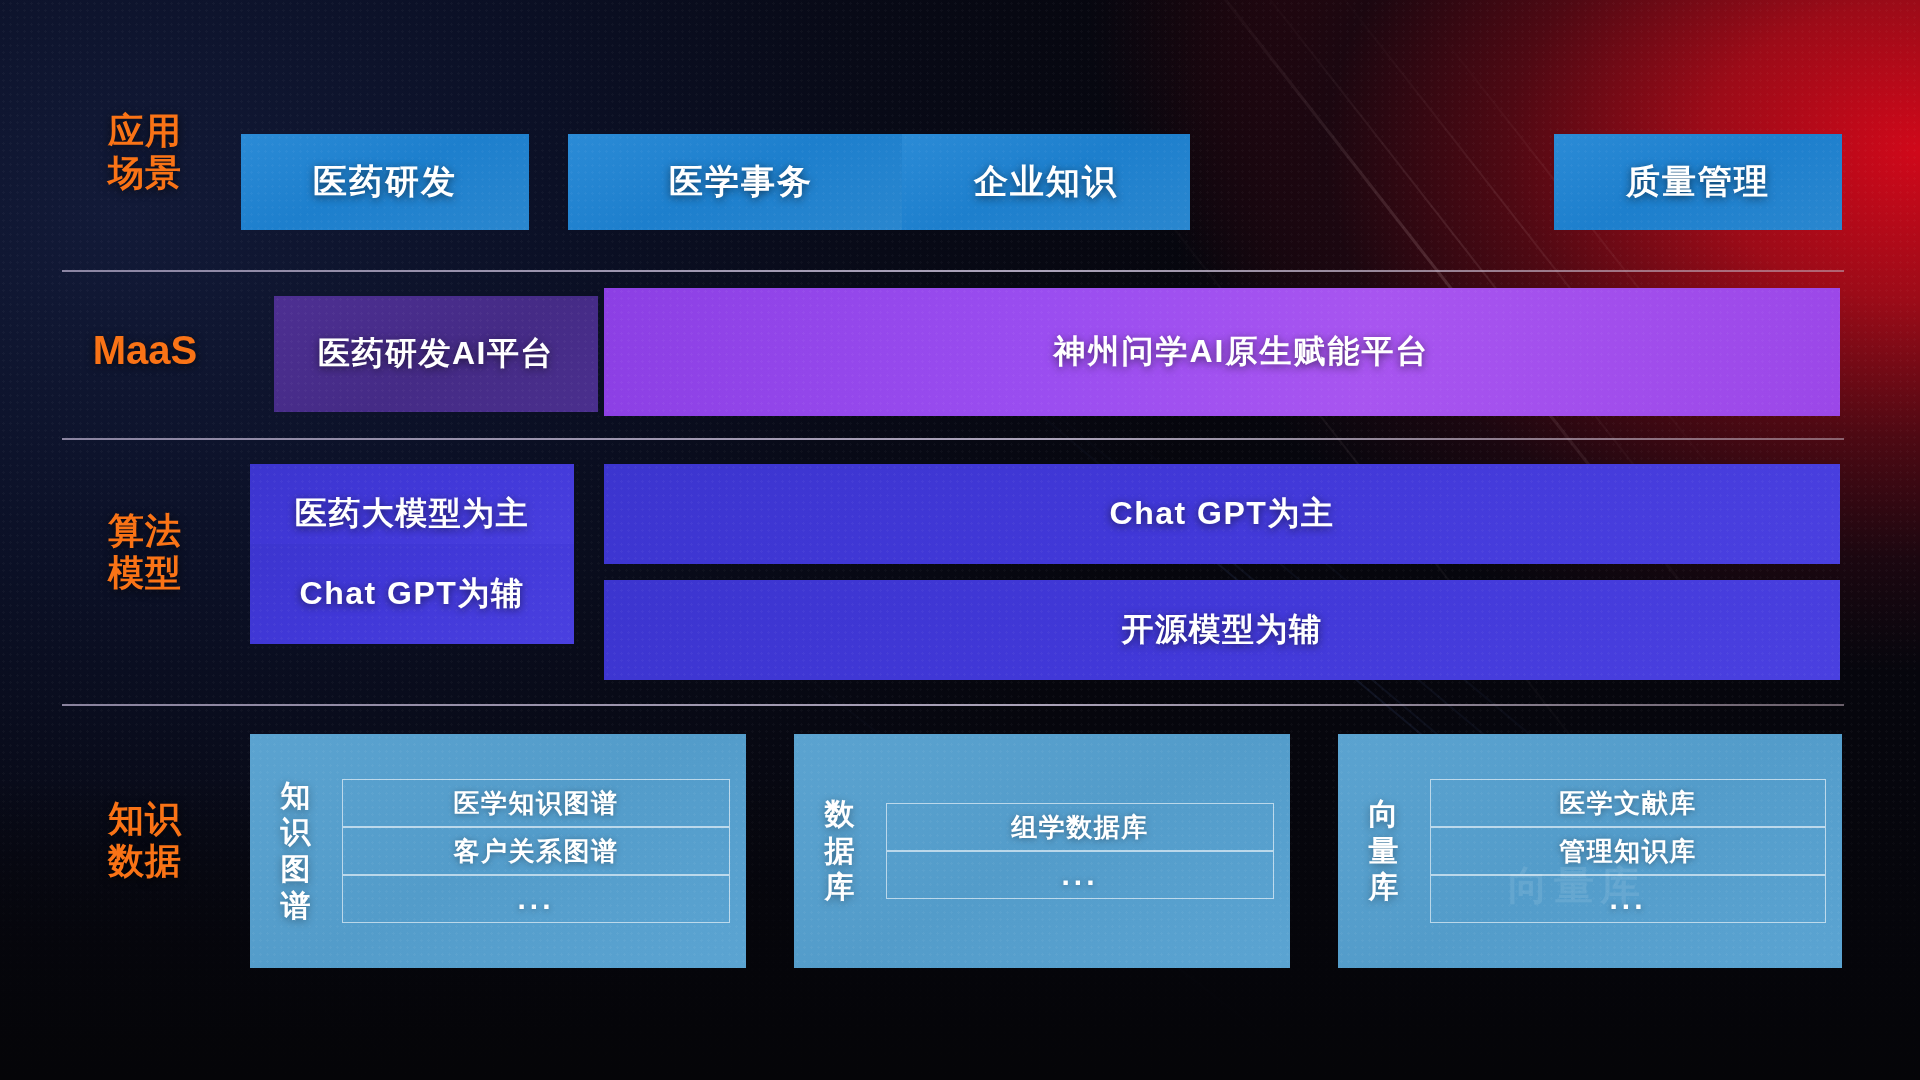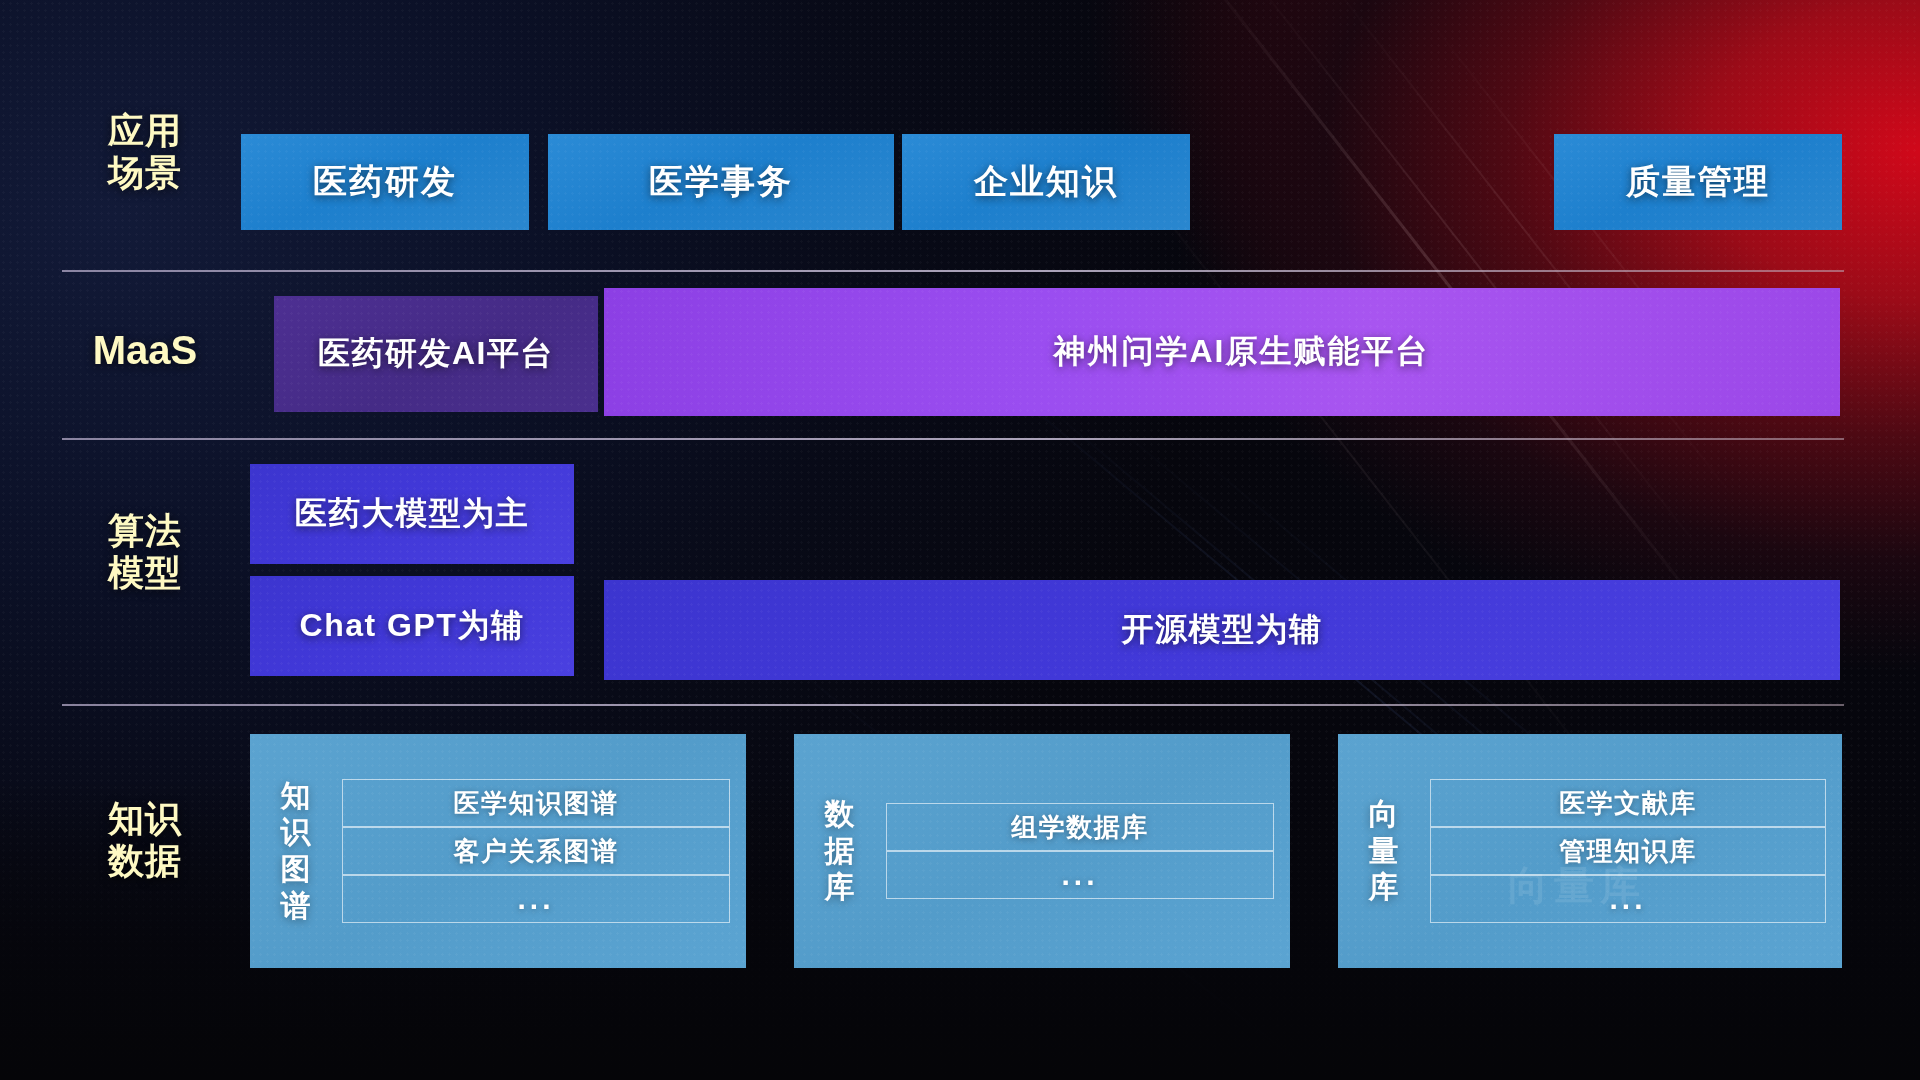--- a/index.html
+++ b/index.html
@@ -32,21 +32,21 @@
     background-size:7px 7px;
     opacity:.55;
   }
 
   
   .stage{ position:absolute; inset:0; z-index:3; }
 
   .row-label{
     position:absolute;
     left:62px; width:166px;
-    color:#fef9c3; font-weight:bold; text-align:center;
+    color:#f97316; font-weight:bold; text-align:center;
     line-height:1.18; letter-spacing:1px;
     text-shadow:0 2px 10px rgba(0,0,0,.7);
   }
 
   .divider{
     position:absolute; height:2px; left:62px; width:1782px;
     background:linear-gradient(to right, rgba(180,170,200,0.75) 0%, rgba(200,190,215,0.85) 55%, rgba(190,170,185,0.55) 100%);
   }
 
   .box{
@@ -145,21 +145,21 @@
 <div class="stage">
 
   <div class="row-label" style="top:110px; font-size:36px;">
     <div>应用</div>
     <div>场景</div>
   </div>
 
   <div class="box app-box" style="left:241px; top:134px; width:288px; height:96px;">
     <span>医药研发</span>
   </div>
-  <div class="box app-box" style="left:548px; top:134px; width:346px; height:96px;">
+  <div class="box app-box" style="left:568px; top:134px; width:346px; height:96px;">
     <span>医学事务</span>
   </div>
   <div class="box app-box" style="left:902px; top:134px; width:288px; height:96px;">
     <span>企业知识</span>
   </div>
   <div class="box app-box" style="left:1554px; top:134px; width:288px; height:96px;">
     <span>质量管理</span>
   </div>
 
   <div class="divider" style="top:270px;"></div>
@@ -178,22 +178,25 @@
   <div class="divider" style="top:438px;"></div>
 
   <div class="row-label" style="top:510px; font-size:36px;">
     <div>算法</div>
     <div>模型</div>
   </div>
 
   <div class="box algo-box" style="left:250px; top:464px; width:324px; height:100px;">
     <span>医药大模型为主</span>
   </div>
-  <div class="box algo-box" style="left:250px; top:576px; width:324px; height:100px;">
+  <div class="box algo-box" style="left:250px; top:544px; width:324px; height:100px;">
     <span>Chat GPT为辅</span>
+  </div>
+  <div class="box algo-box" style="left:604px; top:464px; width:1236px; height:100px;">
+    <span>Chat GPT为主</span>
   </div>
   <div class="box algo-box" style="left:604px; top:580px; width:1236px; height:100px;font-family:Liberation Serif, serif;">
     <span>开源模型为辅</span>
   </div>
 
   <div class="divider" style="top:704px;"></div>
 
   <div class="row-label" style="top:798px; font-size:36px;">
     <div>知识</div>
     <div>数据</div>

